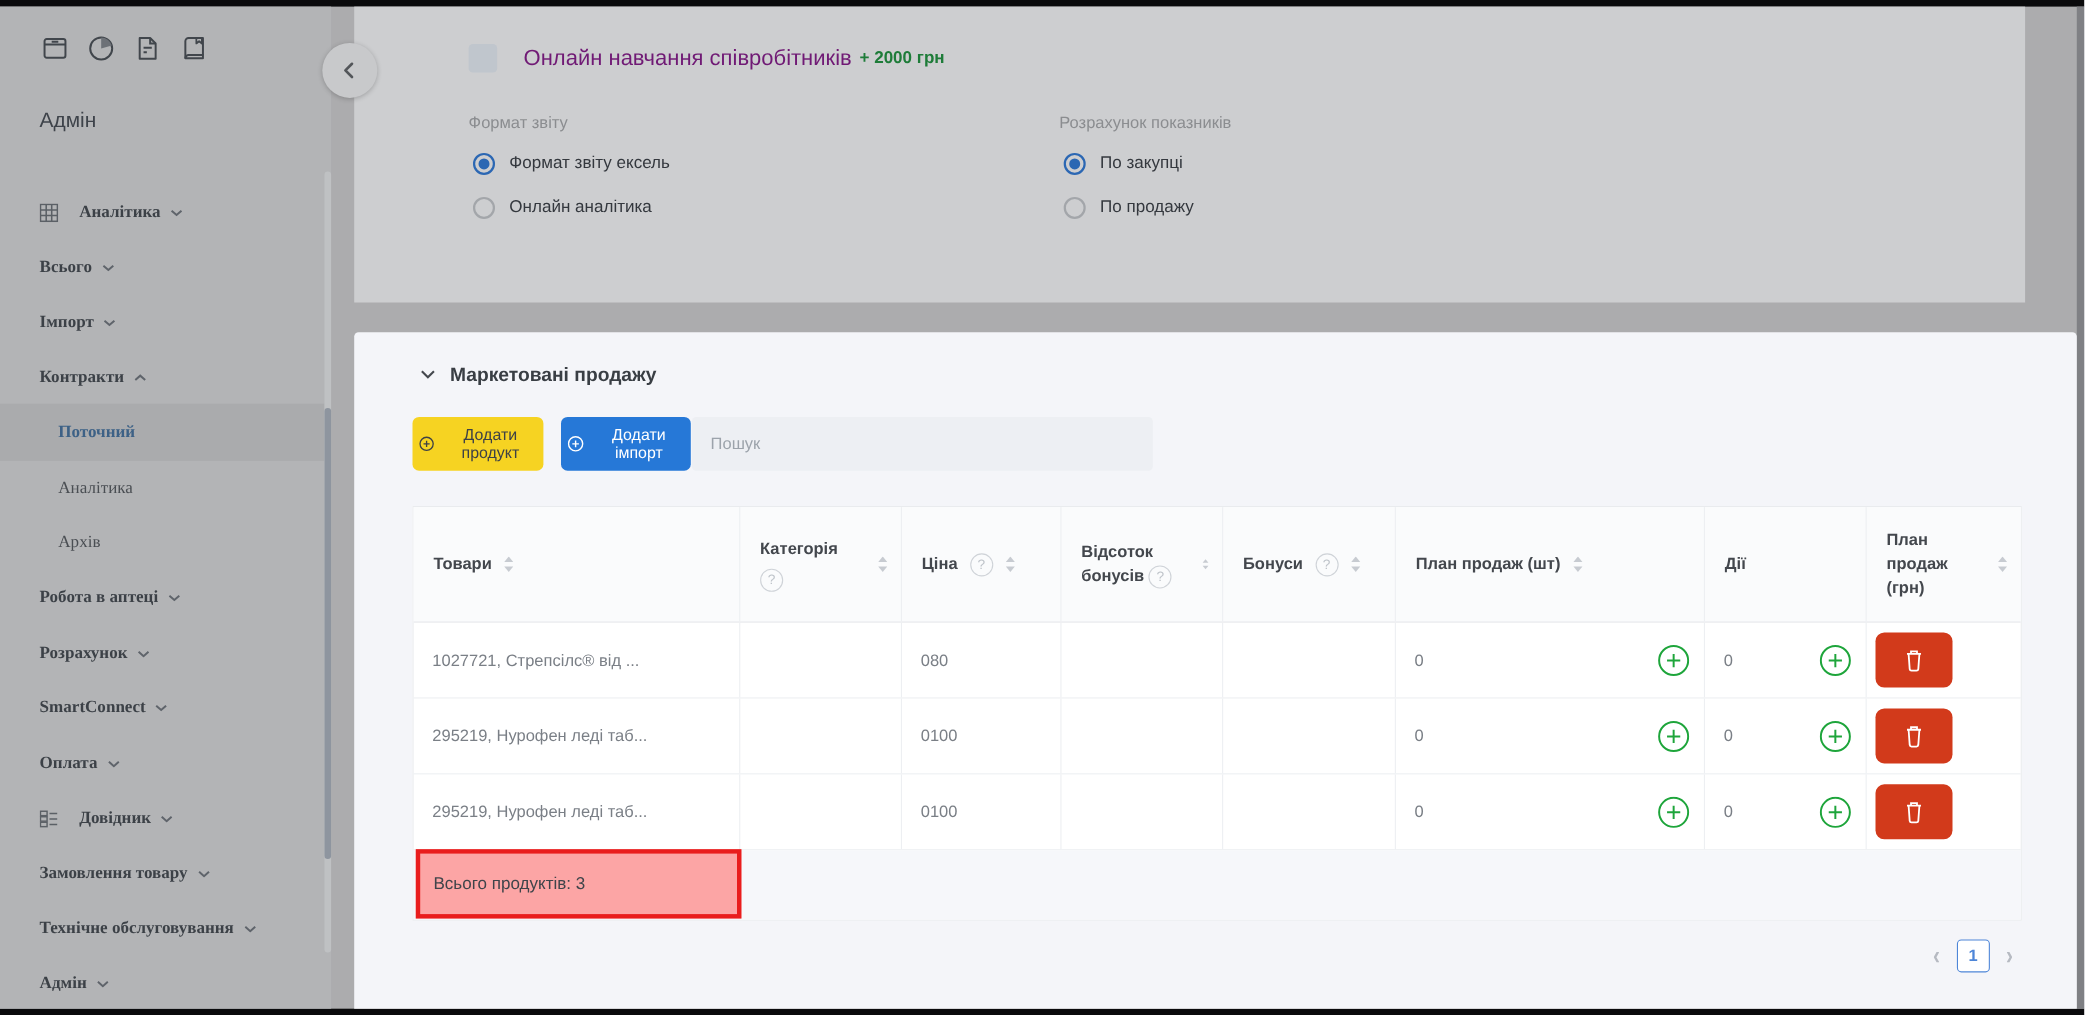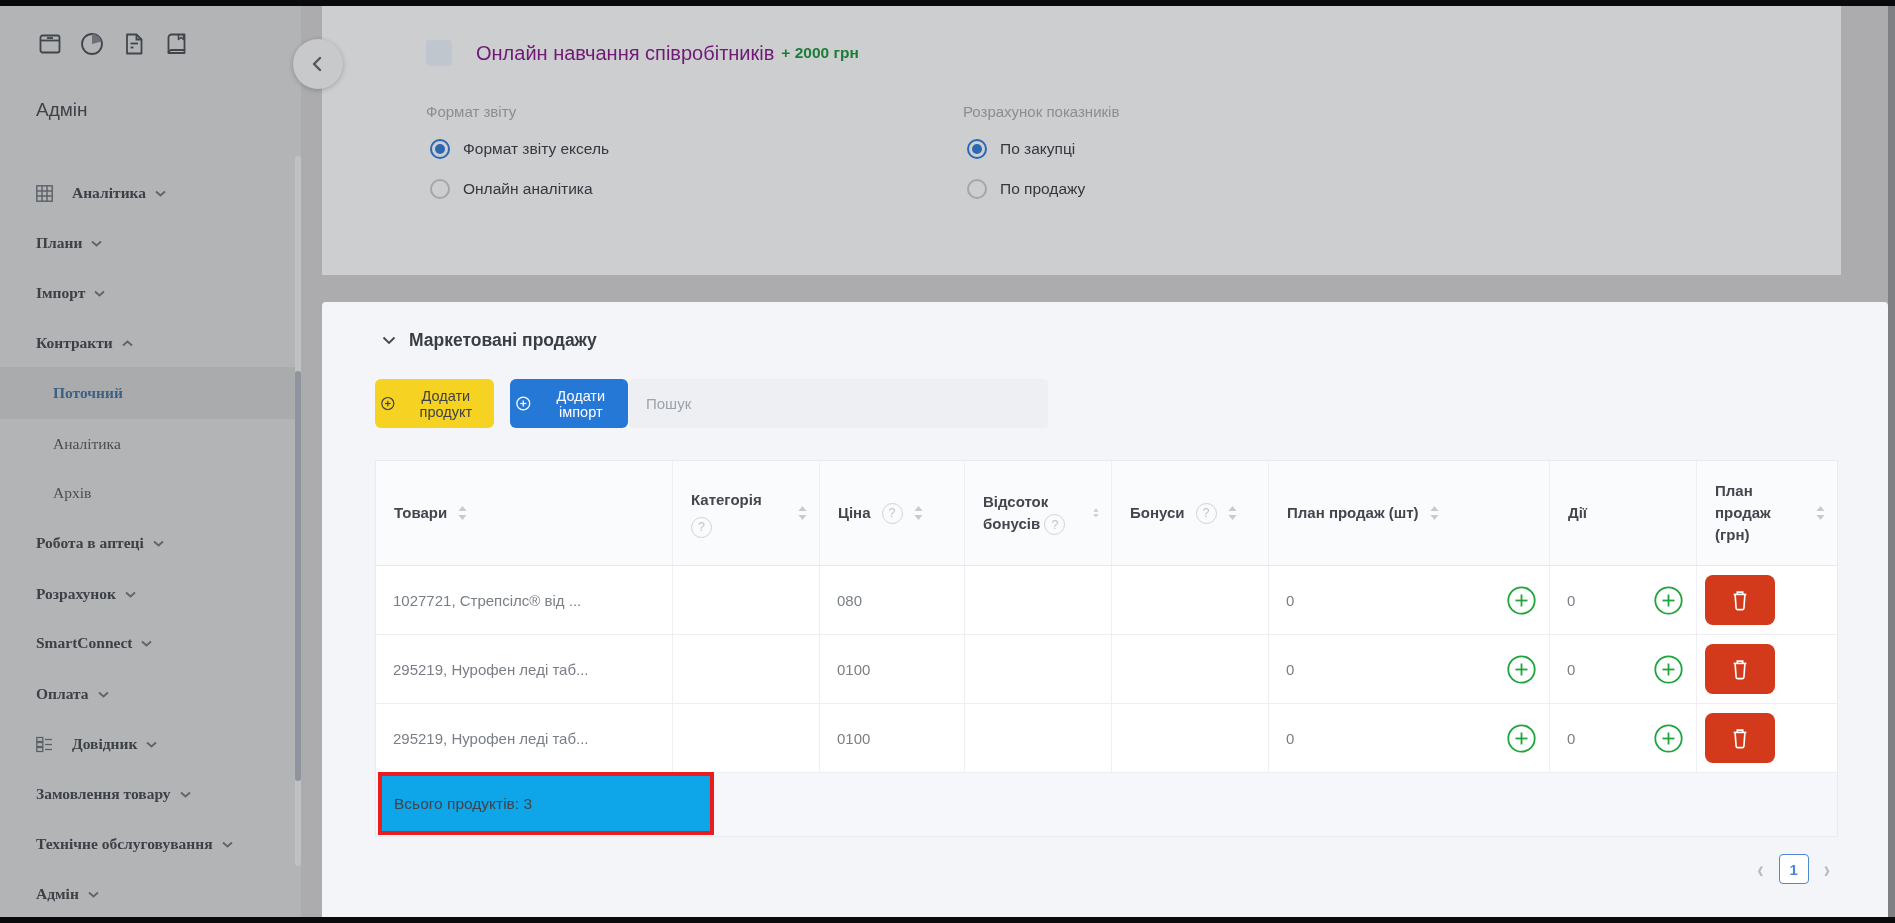--- a/index.html
+++ b/index.html
@@ -69,21 +69,21 @@
   .th.spread{justify-content:space-between;}
   .help{display:inline-flex;align-items:center;justify-content:center;width:21px;height:21px;border-radius:50%;
         border:1.5px solid #cfd3d8;color:#bfc4ca;font-size:12.5px;font-weight:normal;box-sizing:border-box;vertical-align:middle;}
   .help.below{display:flex;margin-top:6px;}
   .tbody-row{height:68px;border-bottom:1px solid #edeff2;}
   .td{display:flex;align-items:center;padding:0 12px 0 17px;font-size:15px;color:#7a7f86;}
   .td.with-plus{justify-content:space-between;padding-right:13px;}
   .del-btn{width:70px;height:50px;border:none;border-radius:8px;background:#d23a1b;margin-left:-9px;
            display:flex;align-items:center;justify-content:center;cursor:pointer;}
   .tfoot{position:relative;height:63px;background:#f6f7fa;}
-  .total-box{position:absolute;left:2px;top:-1px;width:336px;height:63px;border:4px solid #e91d1d;background:#0ea5e9;
+  .total-box{position:absolute;left:2px;top:-1px;width:296px;height:63px;border:4px solid #e91d1d;background:#fca5a5;
              box-sizing:border-box;display:flex;align-items:center;padding-left:12px;font-size:15.5px;color:#3f444a;z-index:2;}
 
   
   .pagination{position:absolute;top:551px;right:58px;height:32px;display:flex;align-items:center;gap:15px;}
   .pg-chev{font-size:19px;color:#b6bac2;line-height:1;cursor:pointer;font-weight:bold;transform:scaleY(1.25);}
   .pg-box{width:30px;height:30px;border:1.5px solid #4e86d8;border-radius:4px;background:#ffffff;box-sizing:border-box;
           display:flex;align-items:center;justify-content:center;font-size:15px;font-weight:bold;color:#4e86d8;cursor:pointer;}
 </style>
 </head>
 <body>
@@ -126,21 +126,21 @@
         <line x1="6" y1="0.8" x2="6" y2="16.2" stroke="#5b6066" stroke-width="1.4"></line>
           <line x1="11" y1="0.8" x2="11" y2="16.2" stroke="#5b6066" stroke-width="1.4"></line>
       </svg>
       <span class="nav-label">Аналітика</span>
       <svg class="chev" width="11" height="7" viewBox="0 0 11 7">
           <polyline points="1,1.5 5.5,5.5 10,1.5" fill="none" stroke="#5f646b" stroke-width="1.8"></polyline>
         </svg>
     </div>
     <div class="nav-item" style="top:211px">
       <span class="pad"></span>
-      <span class="nav-label">Плани</span>
+      <span class="nav-label">Всього</span>
       <svg class="chev" width="11" height="7" viewBox="0 0 11 7">
           <polyline points="1,1.5 5.5,5.5 10,1.5" fill="none" stroke="#5f646b" stroke-width="1.8"></polyline>
         </svg>
     </div>
     <div class="nav-item" style="top:261px">
       <span class="pad"></span>
       <span class="nav-label">Імпорт</span>
       <svg class="chev" width="11" height="7" viewBox="0 0 11 7">
           <polyline points="1,1.5 5.5,5.5 10,1.5" fill="none" stroke="#5f646b" stroke-width="1.8"></polyline>
         </svg>

